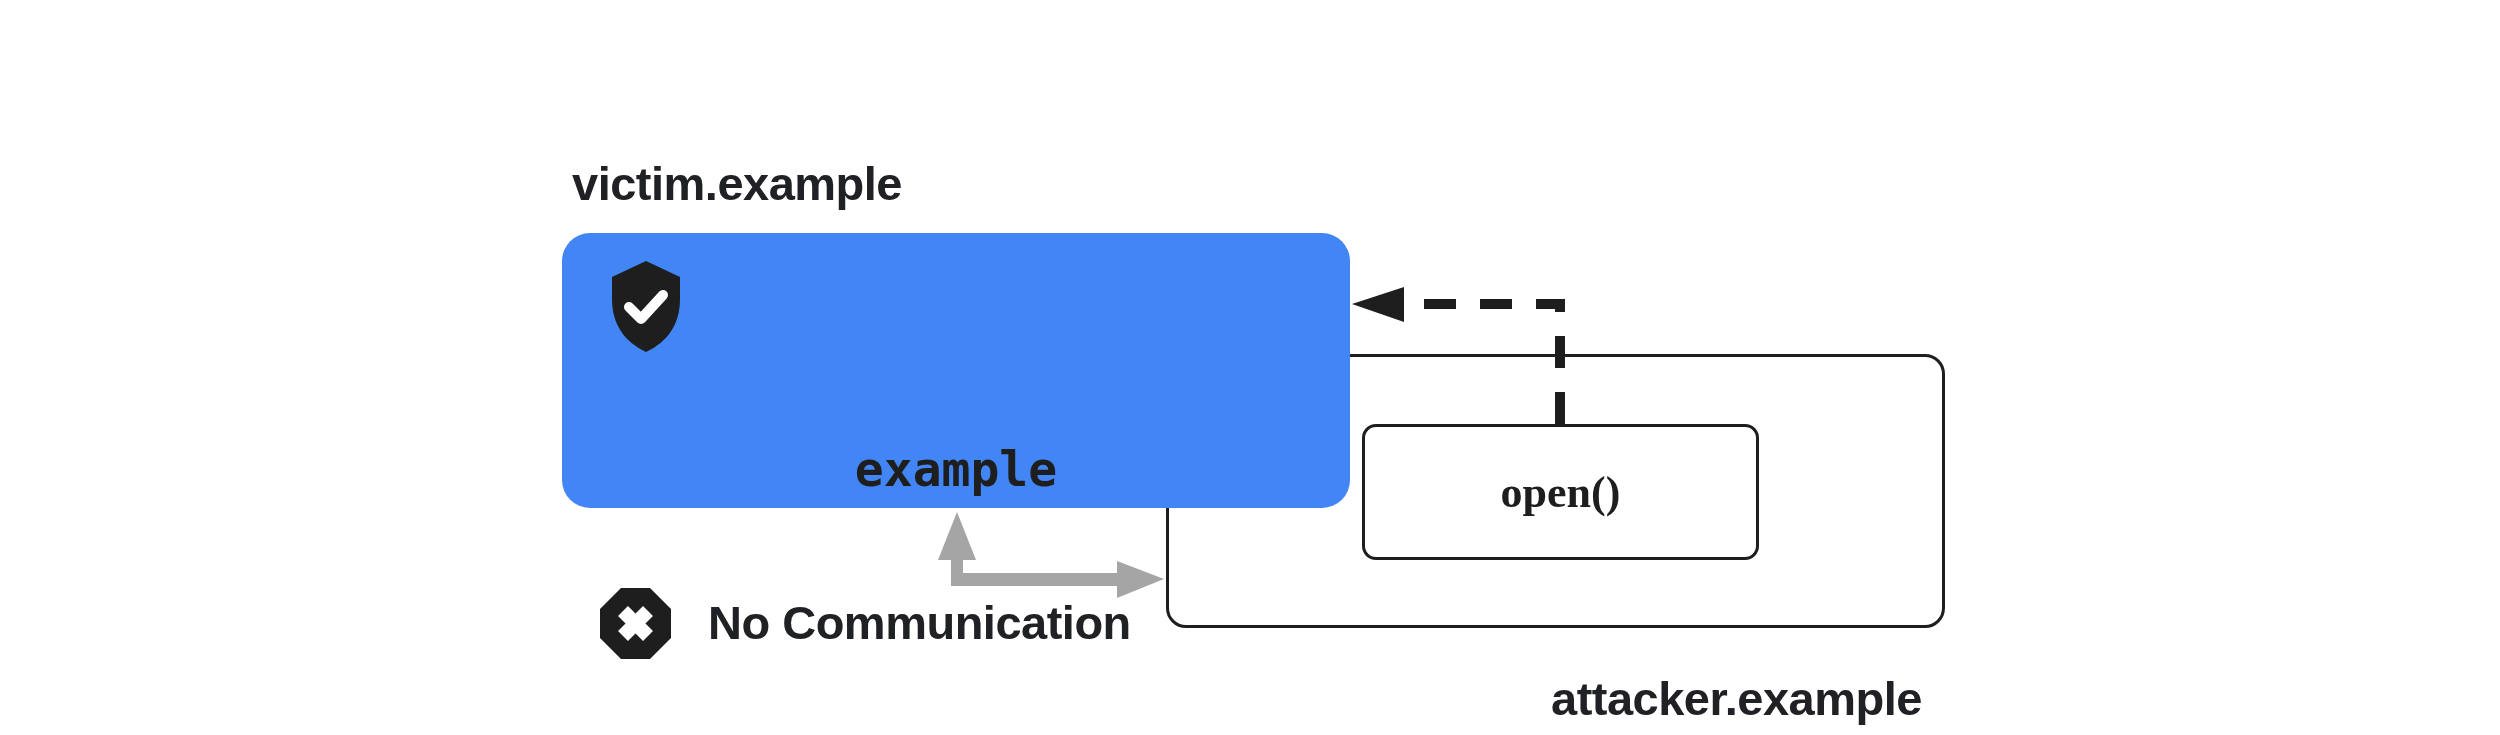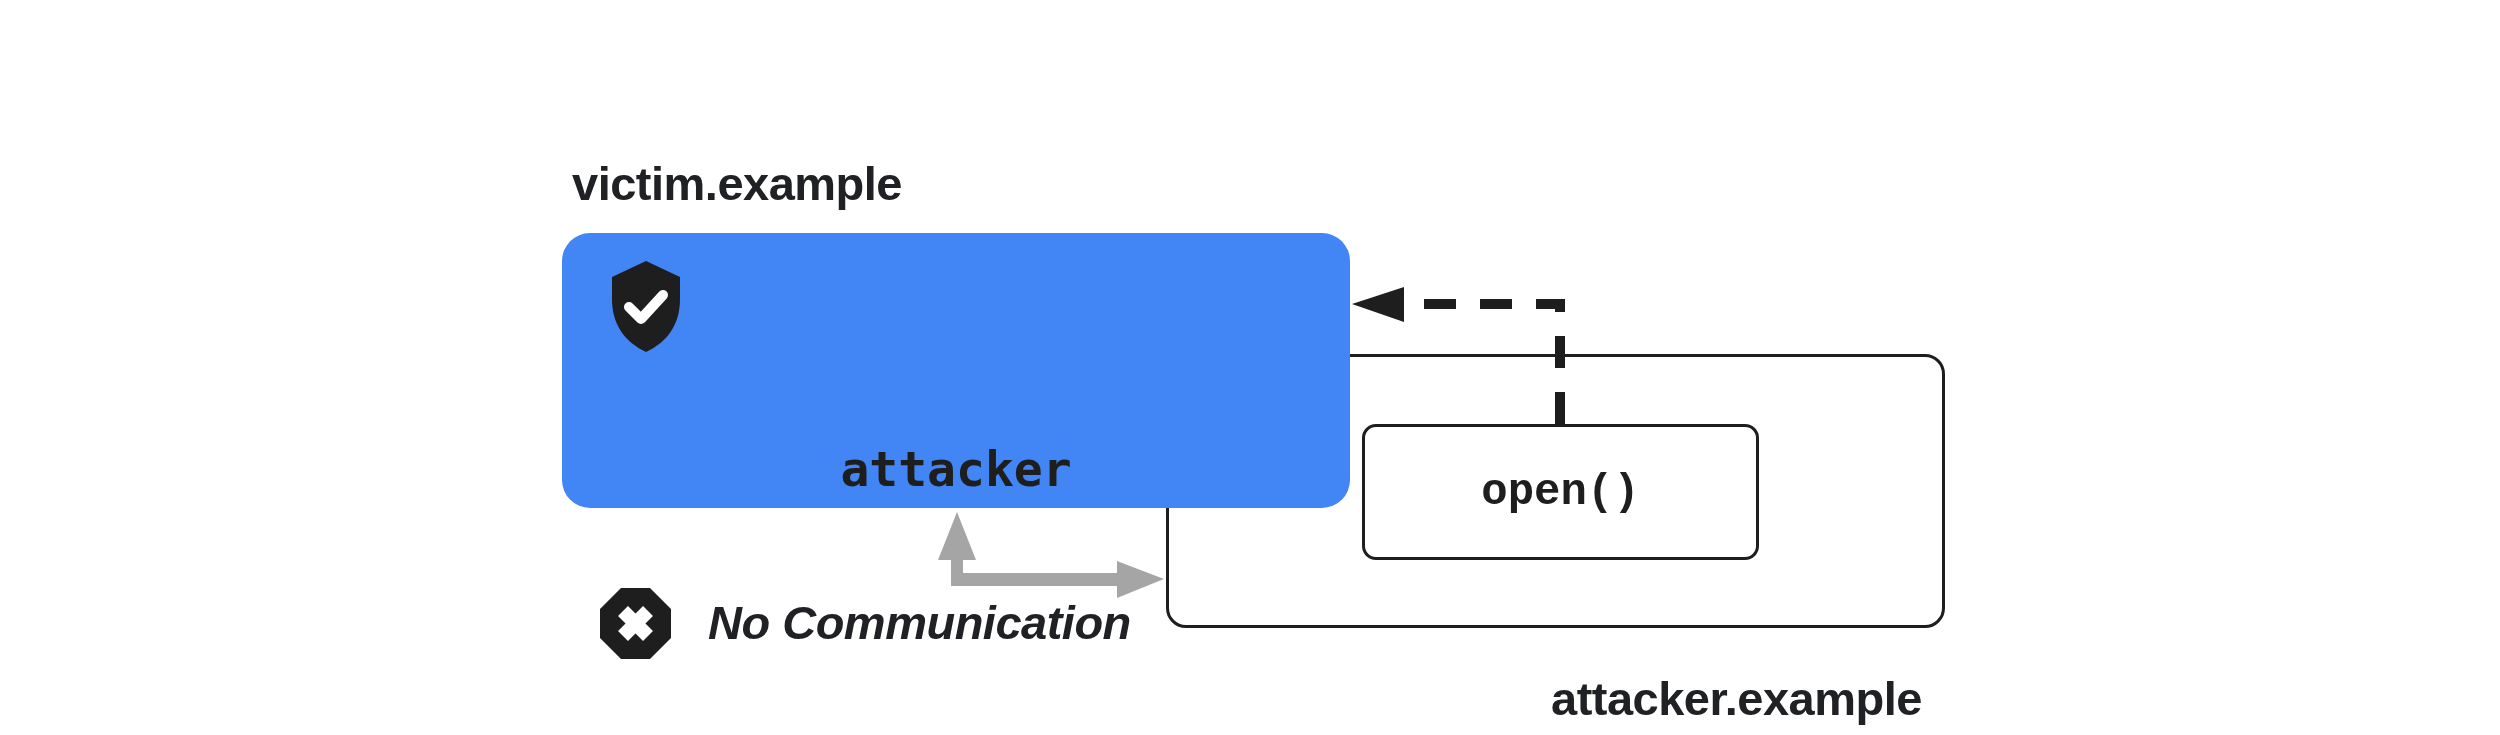--- a/index.html
+++ b/index.html
@@ -56,21 +56,21 @@
   .open-box{
     position:absolute;
     left:1362px;top:424px;
     width:397px;height:136px;
     box-sizing:border-box;
     border:3px solid var(--ink,#1E1E1E);
     border-radius:14px;
     background:#ffffff;
     z-index:2;
     display:flex;align-items:center;justify-content:center;
-    font-family:Liberation Mono, monospace;
+    font-family:Liberation Serif, serif;
     font-weight:700;
     font-size:44px;
     color:var(--ink,#1E1E1E);
   }
 
   .arrows{
     position:absolute;left:0;top:0;width:2500px;height:735px;
     z-index:4;
     pointer-events:none;
   }
@@ -79,21 +79,20 @@
   #no-comm-label{
     position:absolute;
     left:708px;top:597px;
     font-weight:700;
     font-size:47px;
     letter-spacing:-0.5px;
     color:var(--label-ink,#202124);
     white-space:nowrap;
     z-index:5;
     line-height:52px;
-    font-style:italic;
   }
 </style>
 </head>
 <body>
 
 <div class="canvas">
 
   <div class="domain-label" id="victim-label">victim.example</div>
 
   <div class="attacker-box"></div>
@@ -103,21 +102,21 @@
   </div>
 
   <div class="victim-box">
     <span class="shield-wrap">
       <svg width="76" height="95" viewBox="0 0 76 95" aria-hidden="true">
         <path d="M38 2 L72 18 L72 40 C72 66 59 83 38 93 C17 83 4 66 4 40 L4 18 Z" fill="var(--ink,#1E1E1E)"></path>
         <polyline points="21,48 33,60 55,36" fill="none" stroke="#ffffff" stroke-width="10" stroke-linecap="round" stroke-linejoin="round"></polyline>
       </svg>
     </span>
     <div class="victim-text">
-      <div>attacker</div>
+      <div>example</div>
     </div>
   </div>
 
   <svg class="arrows" viewBox="0 0 2500 735">
 
     <path d="M1560 424 L1560 304 L1410 304" fill="none" stroke="var(--ink,#1E1E1E)" stroke-width="10" stroke-dasharray="32 24"></path>
     <polygon points="1352,304 1404,287 1404,322" fill="var(--ink,#1E1E1E)"></polygon>
 
     <path d="M957 512 L938 560 L951 560 L951 586 L1117 586 L1117 598 L1164 579 L1117 561 L1117 573 L963 573 L963 560 L976 560 Z" fill="var(--arrow-gray,#A5A5A5)"></path>
   </svg>

